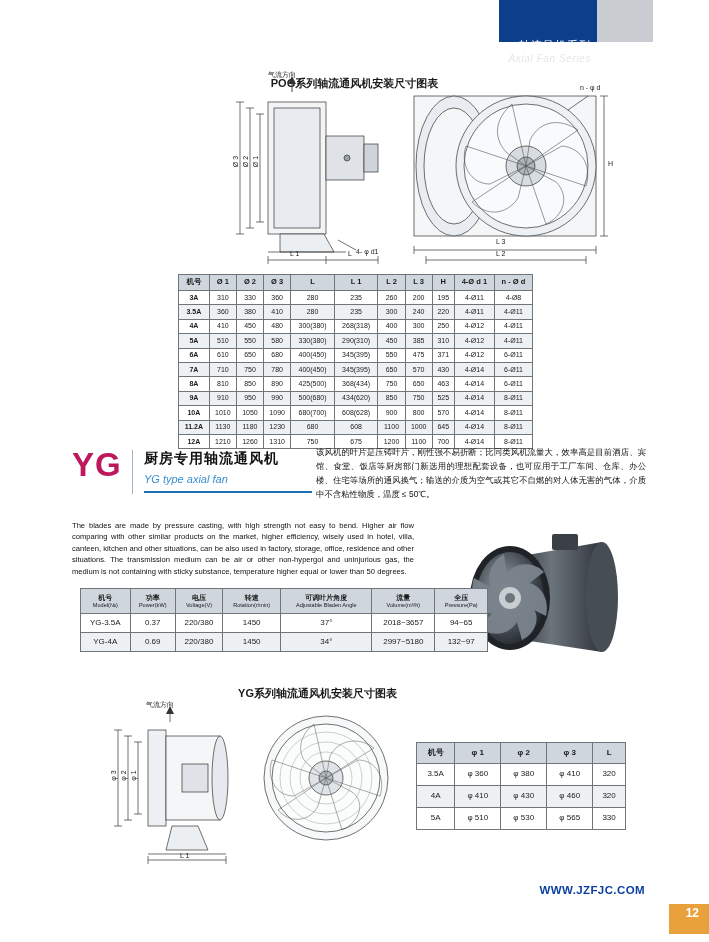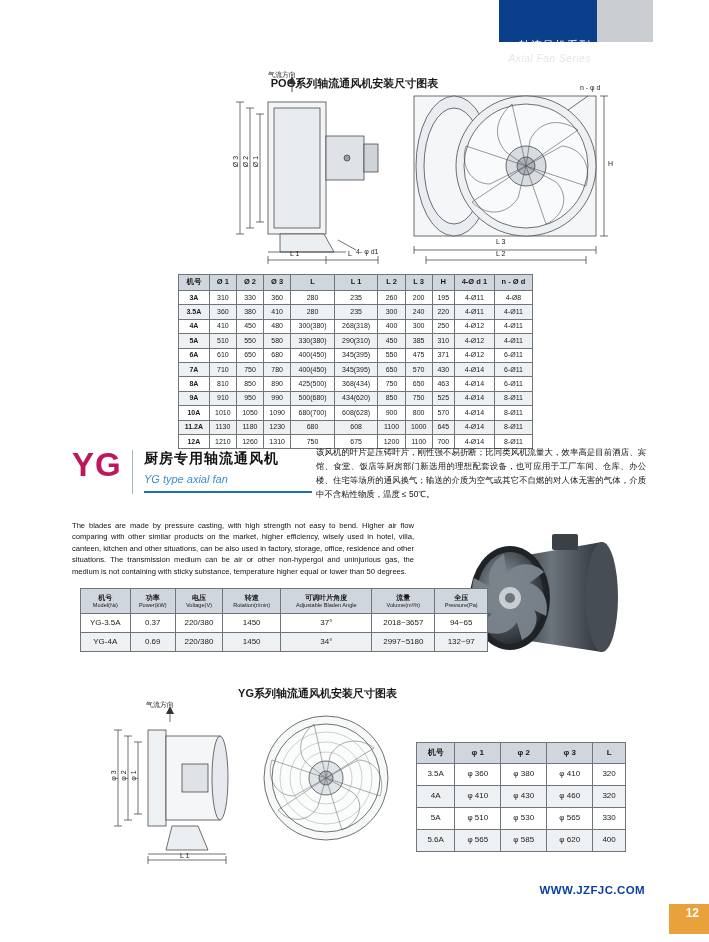--- a/index.html
+++ b/index.html
@@ -512,25 +512,18 @@
       <td>φ 460</td>
       <td>320</td>
     </tr>
     <tr>
       <td>5A</td>
       <td>φ 510</td>
       <td>φ 530</td>
       <td>φ 565</td>
       <td>330</td>
     </tr>
-    <tr>
-      <td>5.6A</td>
-      <td>φ 565</td>
-      <td>φ 585</td>
-      <td>φ 620</td>
-      <td>400</td>
-    </tr>
   </tbody>
 </table>
 
 <div class="url">WWW.JZFJC.COM</div>
 <div class="pg-box"></div>
 <div class="pg-num">12</div>
 
 </body></html>

